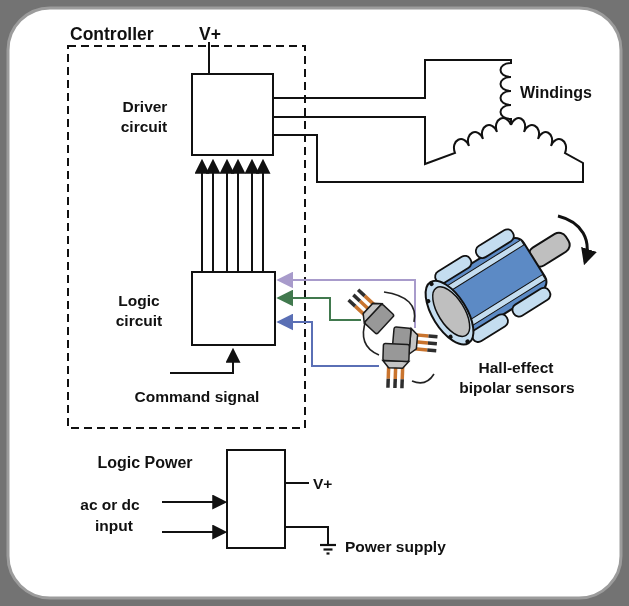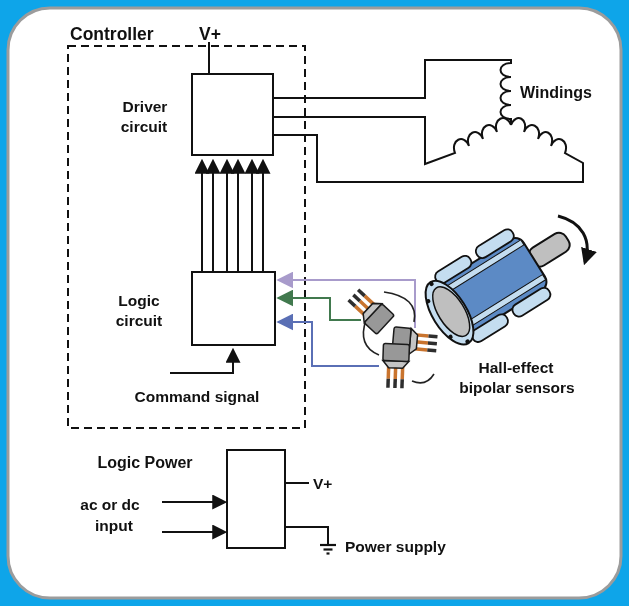--- a/index.html
+++ b/index.html
@@ -1,16 +1,16 @@
 <!DOCTYPE html>
 <html><head>
 <meta charset="utf-8">
 <style>
   html,body{margin:0;padding:0;background:#fff;}
-  .stage{position:relative;width:629px;height:606px;background:#0ea5e9;overflow:hidden;}
+  .stage{position:relative;width:629px;height:606px;background:#737373;overflow:hidden;}
   svg{display:block;}
   text{font-family:"Liberation Sans","DejaVu Sans",sans-serif;font-weight:bold;fill:#111;}
   .fs15{font-size:15.5px;}
   .fs16{font-size:16px;}
   .fs17{font-size:17.5px;}
   .wire{fill:none;stroke:#111;stroke-width:2;}
   .thin{fill:none;stroke:#222;stroke-width:1.6;}
   .box{fill:#fff;stroke:#111;stroke-width:2;}
   .cwire{fill:none;stroke-width:2;}
 </style>

